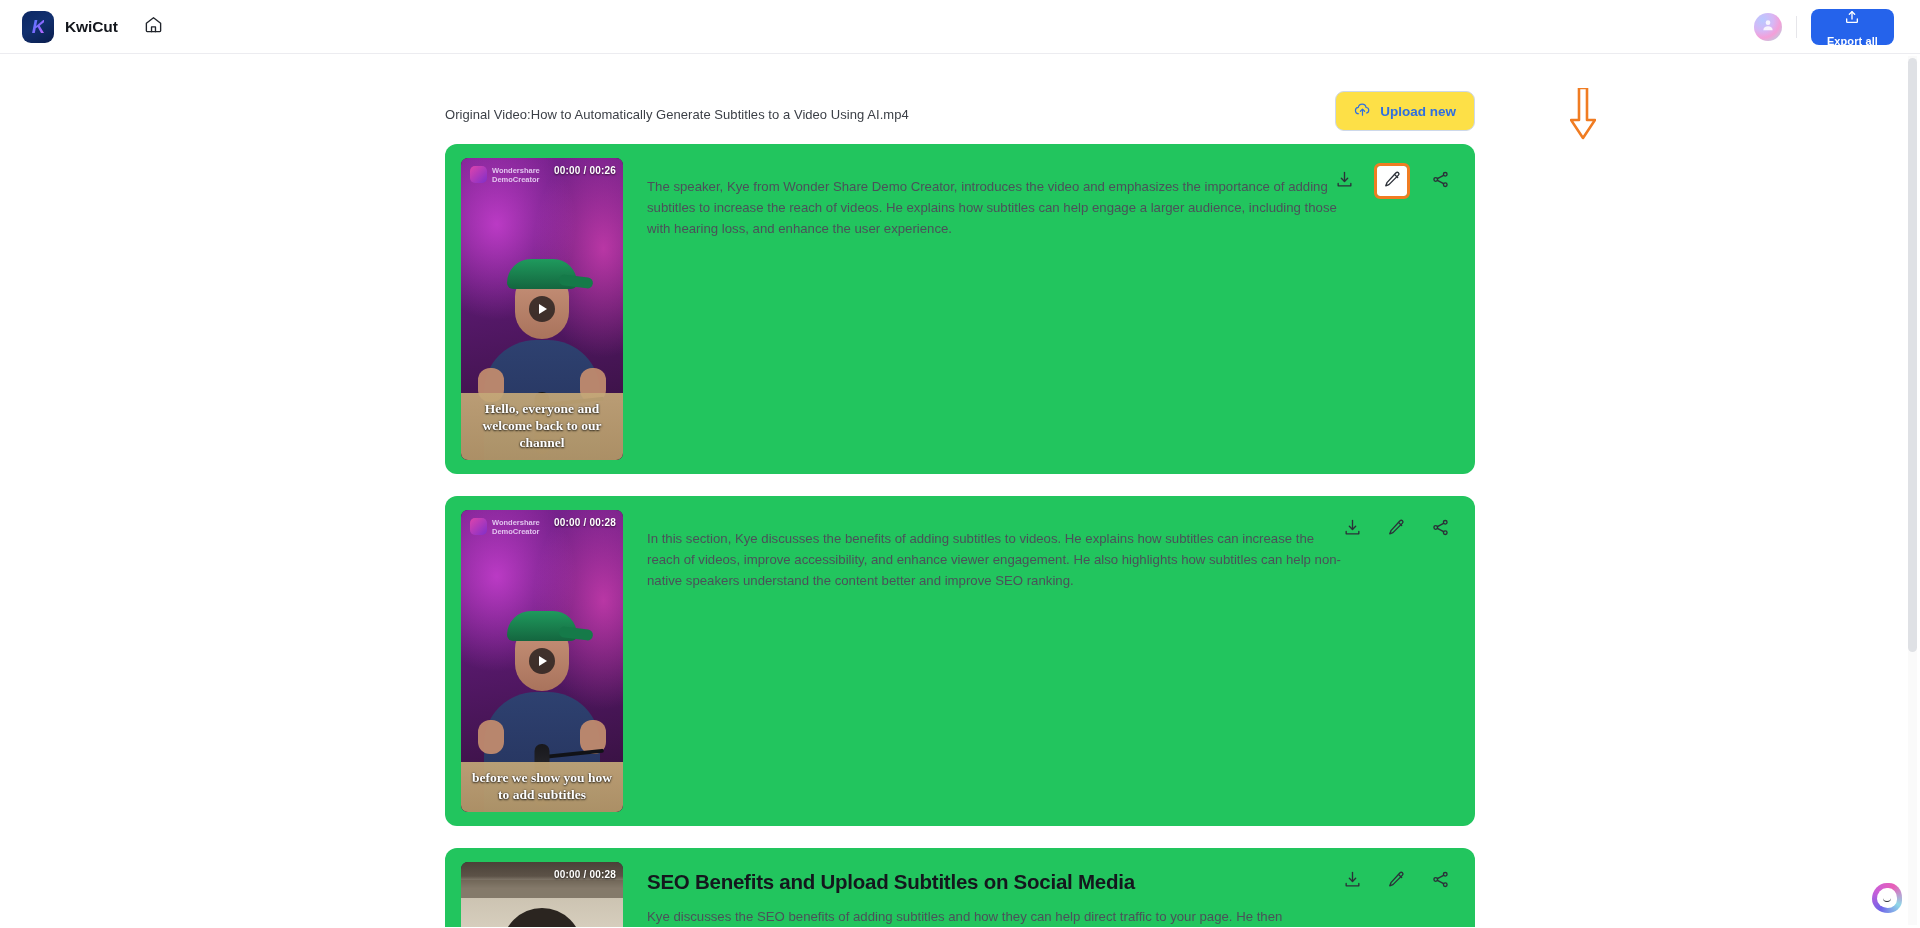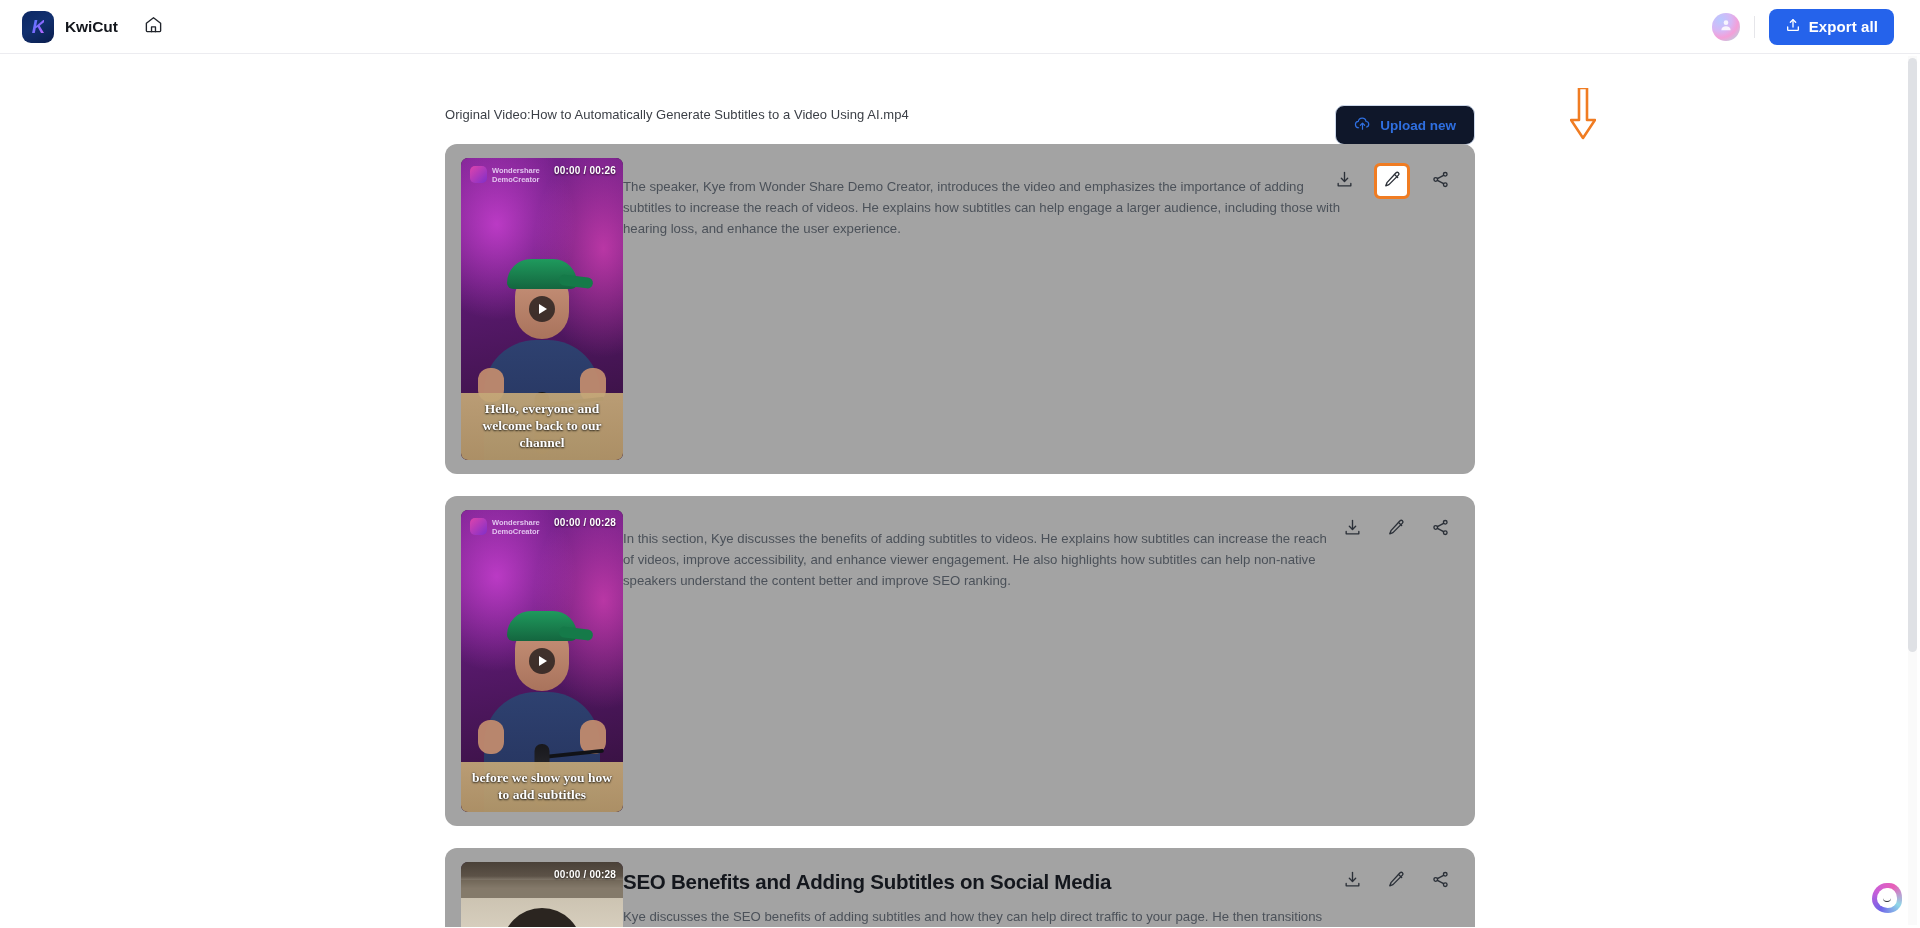--- a/index.html
+++ b/index.html
@@ -49,23 +49,23 @@
     display: flex; align-items: center; justify-content: center;
     cursor: pointer; position: relative;
   }
   .avatar svg { opacity: .85; }
   .divider-v { width: 1px; height: 22px; background: #e6e6ea; }
   .export-btn {
     display: flex; align-items: center; gap: 8px;
     background: #2563eb; color: #fff;
     border: none; border-radius: 8px;
     height: 36px; padding: 0 16px;
-    font-size: 15px; font-weight: bold;
+    font-size: 11px; font-weight: bold;
     font-family: "Liberation Sans", sans-serif;
-    cursor: pointer; letter-spacing: .1px;
+    cursor: pointer; letter-spacing: .1px; flex-direction: column;
   }
 
   
   .page {
     width: 1920px; height: 873px;
     position: relative;
     background: #fff;
     overflow: hidden;
   }
   .content {
@@ -77,35 +77,36 @@
   .meta-row {
     display: flex; align-items: flex-start;
     justify-content: space-between;
     height: 56px;
   }
   .orig-video {
     font-size: 13px; color: #3b3f46; padding-top: 27px; letter-spacing: .05px;
   }
   .upload-btn {
     display: flex; align-items: center; gap: 9px;
-    background: #0f172a; color: #2f6fe0;
+    background: #fde047; color: #2f6fe0;
     border: 1px solid #cdd8ea; border-radius: 9px;
     height: 40px; padding: 0 18px;
     font-size: 13.5px; font-weight: bold;
     font-family: "Liberation Sans", sans-serif;
-    cursor: pointer; margin-top: 25px;
+    cursor: pointer; margin-top: 11px;
   }
 
   
   .cards { margin-top: 8px; }
   .card {
-    background: #a3a3a3;
+    background: #22c55e;
     border-radius: 12px;
     padding: 14px 24px 14px 16px;
     display: flex;
+    gap: 24px;
     margin-bottom: 22px;
     position: relative;
     justify-content: space-between;
   }
   .thumb {
     width: 162px; height: 302px;
     border-radius: 7px;
     overflow: hidden;
     position: relative;
     flex: none;
@@ -492,21 +493,21 @@
       <div class="card">
         <div class="thumb short">
           <div class="scene scene-c">
             <div class="band"></div>
             <div class="hair"></div>
           </div>
           <div class="timecode">00:00 / 00:28</div>
         </div>
 
         <div class="card-body">
-          <div class="card-title">SEO Benefits and Adding Subtitles on Social Media</div>
+          <div class="card-title">SEO Benefits and Upload Subtitles on Social Media</div>
           <div class="card-desc">Kye discusses the SEO benefits of adding subtitles and how they can help direct traffic to your page. He then transitions into a tutorial on how to add subtitles to social media videos, specifically focusing on YouTube and Instagram.</div>
         </div>
 
         <div class="card-actions">
           <div class="icon-btn">
             <span>
               <svg width="19" height="19" viewBox="0 0 24 24" fill="none" stroke="#2b3038" stroke-width="1.7" stroke-linecap="round" stroke-linejoin="round">
                 <path d="M12 3v11"></path>
                   <path d="M8 10.5l4 4 4-4"></path>
                   <path d="M4 17v3h16v-3"></path>

